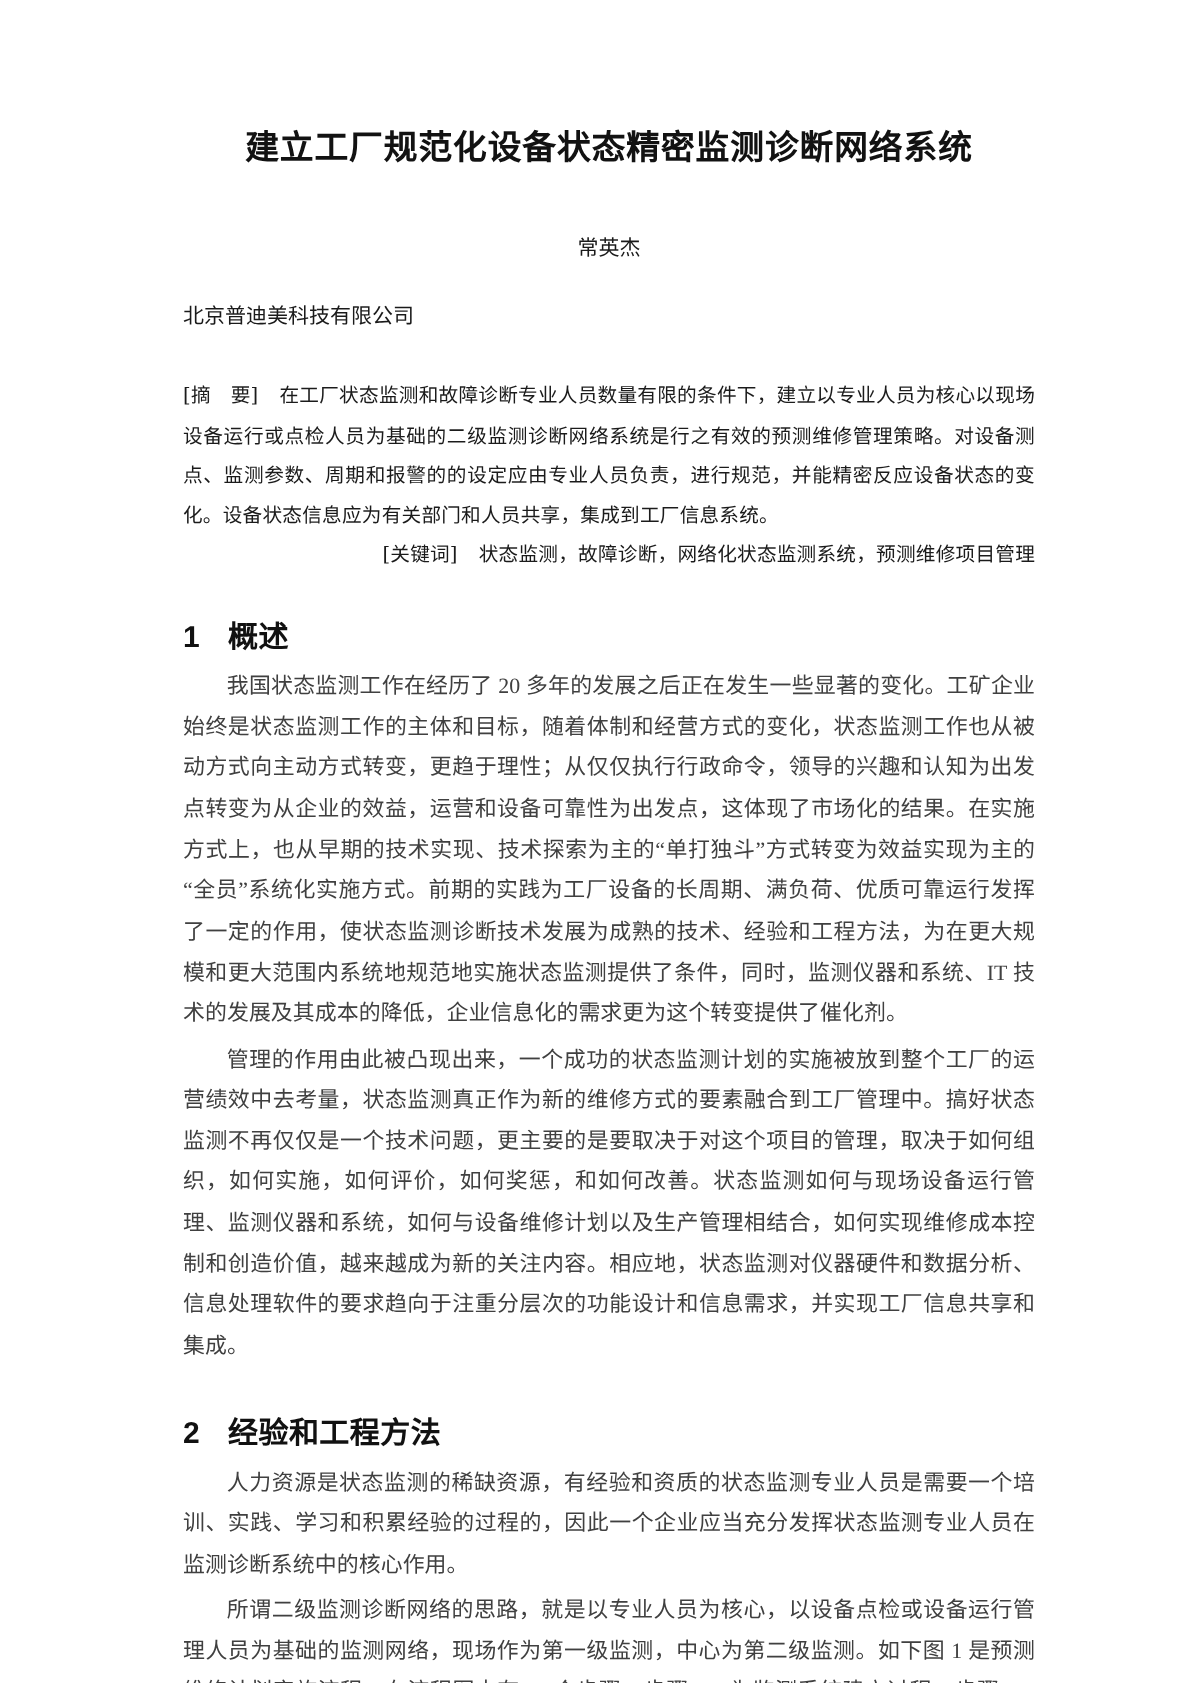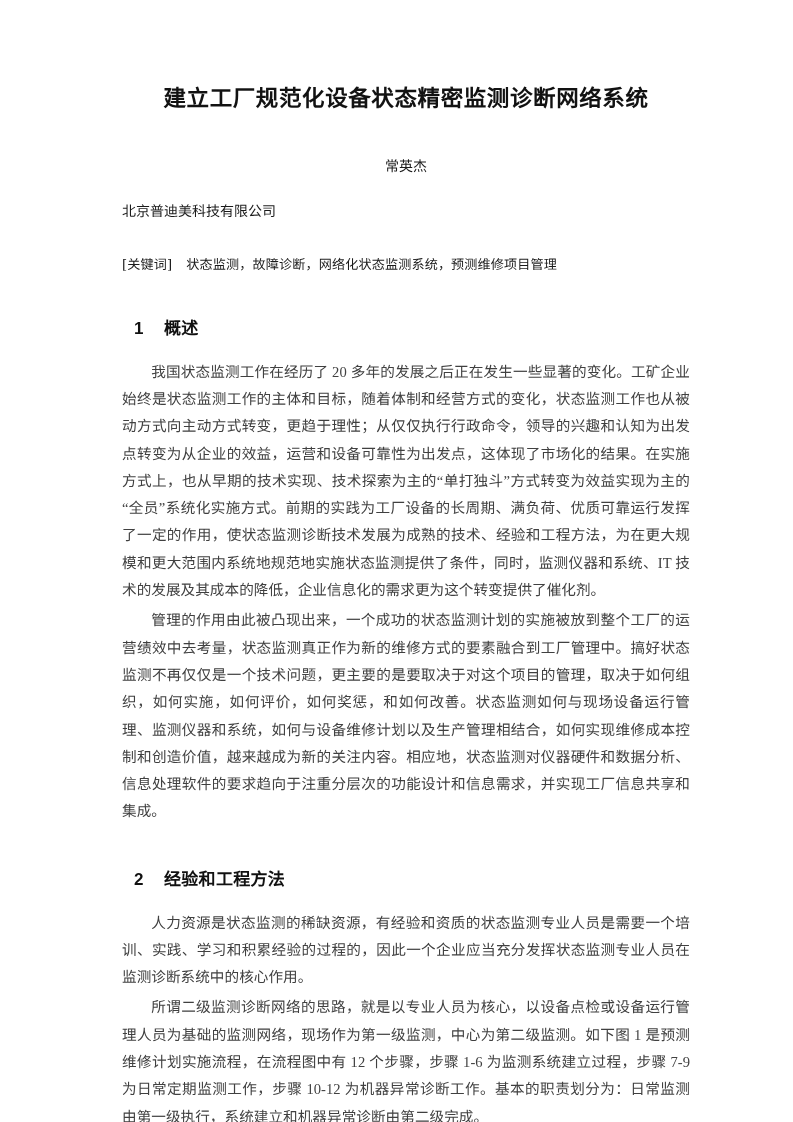--- a/index.html
+++ b/index.html
@@ -79,39 +79,39 @@
     font-family: "DejaVu Serif", "Liberation Serif", serif;
     font-size: 13.1px;
     line-height: 26.5px;
     text-align: justify;
     text-justify: inter-ideograph;
     color: #1b1b1b;
     letter-spacing: 0.15px;
   }
 
   .keywords-para {
-    text-align: left;
+    text-align: right;
     white-space: nowrap;
   }
 
   .lbl {
     display: inline;
     white-space: pre;
   }
 
   .lbl-gap {
     display: inline-block;
     width: 14px;
   }
 
   
   .section-heading {
-    margin: 12px;
+    margin: 0;
     font-family: "Liberation Sans", "DejaVu Sans", sans-serif;
-    font-size: 17px;
+    font-size: 20px;
     font-weight: 700;
     line-height: 1.4;
     color: #111111;
     letter-spacing: 0.3px;
   }
   .section-heading .num {
     display: inline-block;
     min-width: 30px;
   }
 
@@ -140,20 +140,21 @@
 <div class="page">
   <div class="content">
 
     <h1 class="doc-title">建立工厂规范化设备状态精密监测诊断网络系统</h1>
 
     <p class="author">常英杰</p>
 
     <p class="affiliation">北京普迪美科技有限公司</p>
 
     <div class="abstract-block">
+      <p class="abstract-para"><span class="lbl">[摘　要]</span><span class="lbl-gap"></span><span>在工厂状态监测和故障诊断专业人员数量有限的条件下，建立以专业人员为核心以现场设备运行或点检人员为基础的二级监测诊断网络系统是行之有效的预测维修管理策略。对设备测点、监测参数、周期和报警的的设定应由专业人员负责，进行规范，并能精密反应设备状态的变化。设备状态信息应为有关部门和人员共享，集成到工厂信息系统。</span></p>
 
       <p class="keywords-para"><span class="lbl">[关键词]</span><span class="lbl-gap"></span><span>状态监测，故障诊断，网络化状态监测系统，预测维修项目管理</span></p>
     </div>
 
     <h2 class="section-heading" id="sec1-heading"><span class="num">1</span><span>概述</span></h2>
 
     <p class="body-para" id="sec1-para1">我国状态监测工作在经历了 20 多年的发展之后正在发生一些显著的变化。工矿企业始终是状态监测工作的主体和目标，随着体制和经营方式的变化，状态监测工作也从被动方式向主动方式转变，更趋于理性；从仅仅执行行政命令，领导的兴趣和认知为出发点转变为从企业的效益，运营和设备可靠性为出发点，这体现了市场化的结果。在实施方式上，也从早期的技术实现、技术探索为主的“单打独斗”方式转变为效益实现为主的“全员”系统化实施方式。前期的实践为工厂设备的长周期、满负荷、优质可靠运行发挥了一定的作用，使状态监测诊断技术发展为成熟的技术、经验和工程方法，为在更大规模和更大范围内系统地规范地实施状态监测提供了条件，同时，监测仪器和系统、IT 技术的发展及其成本的降低，企业信息化的需求更为这个转变提供了催化剂。</p>
 
     <p class="body-para">管理的作用由此被凸现出来，一个成功的状态监测计划的实施被放到整个工厂的运营绩效中去考量，状态监测真正作为新的维修方式的要素融合到工厂管理中。搞好状态监测不再仅仅是一个技术问题，更主要的是要取决于对这个项目的管理，取决于如何组织，如何实施，如何评价，如何奖惩，和如何改善。状态监测如何与现场设备运行管理、监测仪器和系统，如何与设备维修计划以及生产管理相结合，如何实现维修成本控制和创造价值，越来越成为新的关注内容。相应地，状态监测对仪器硬件和数据分析、信息处理软件的要求趋向于注重分层次的功能设计和信息需求，并实现工厂信息共享和集成。</p>
 

